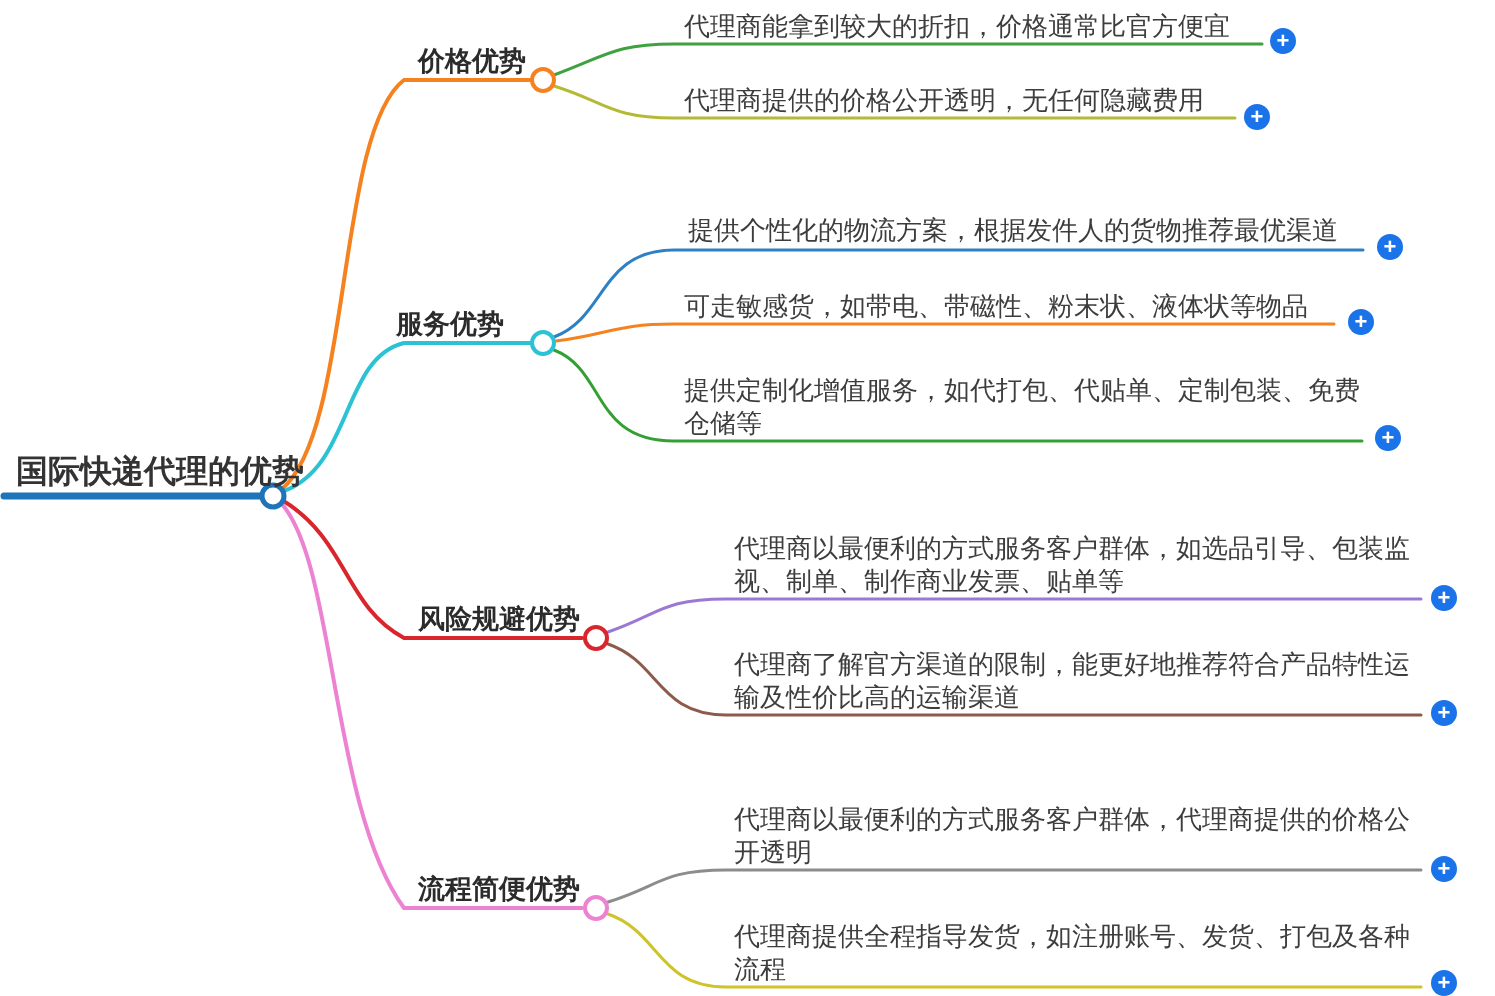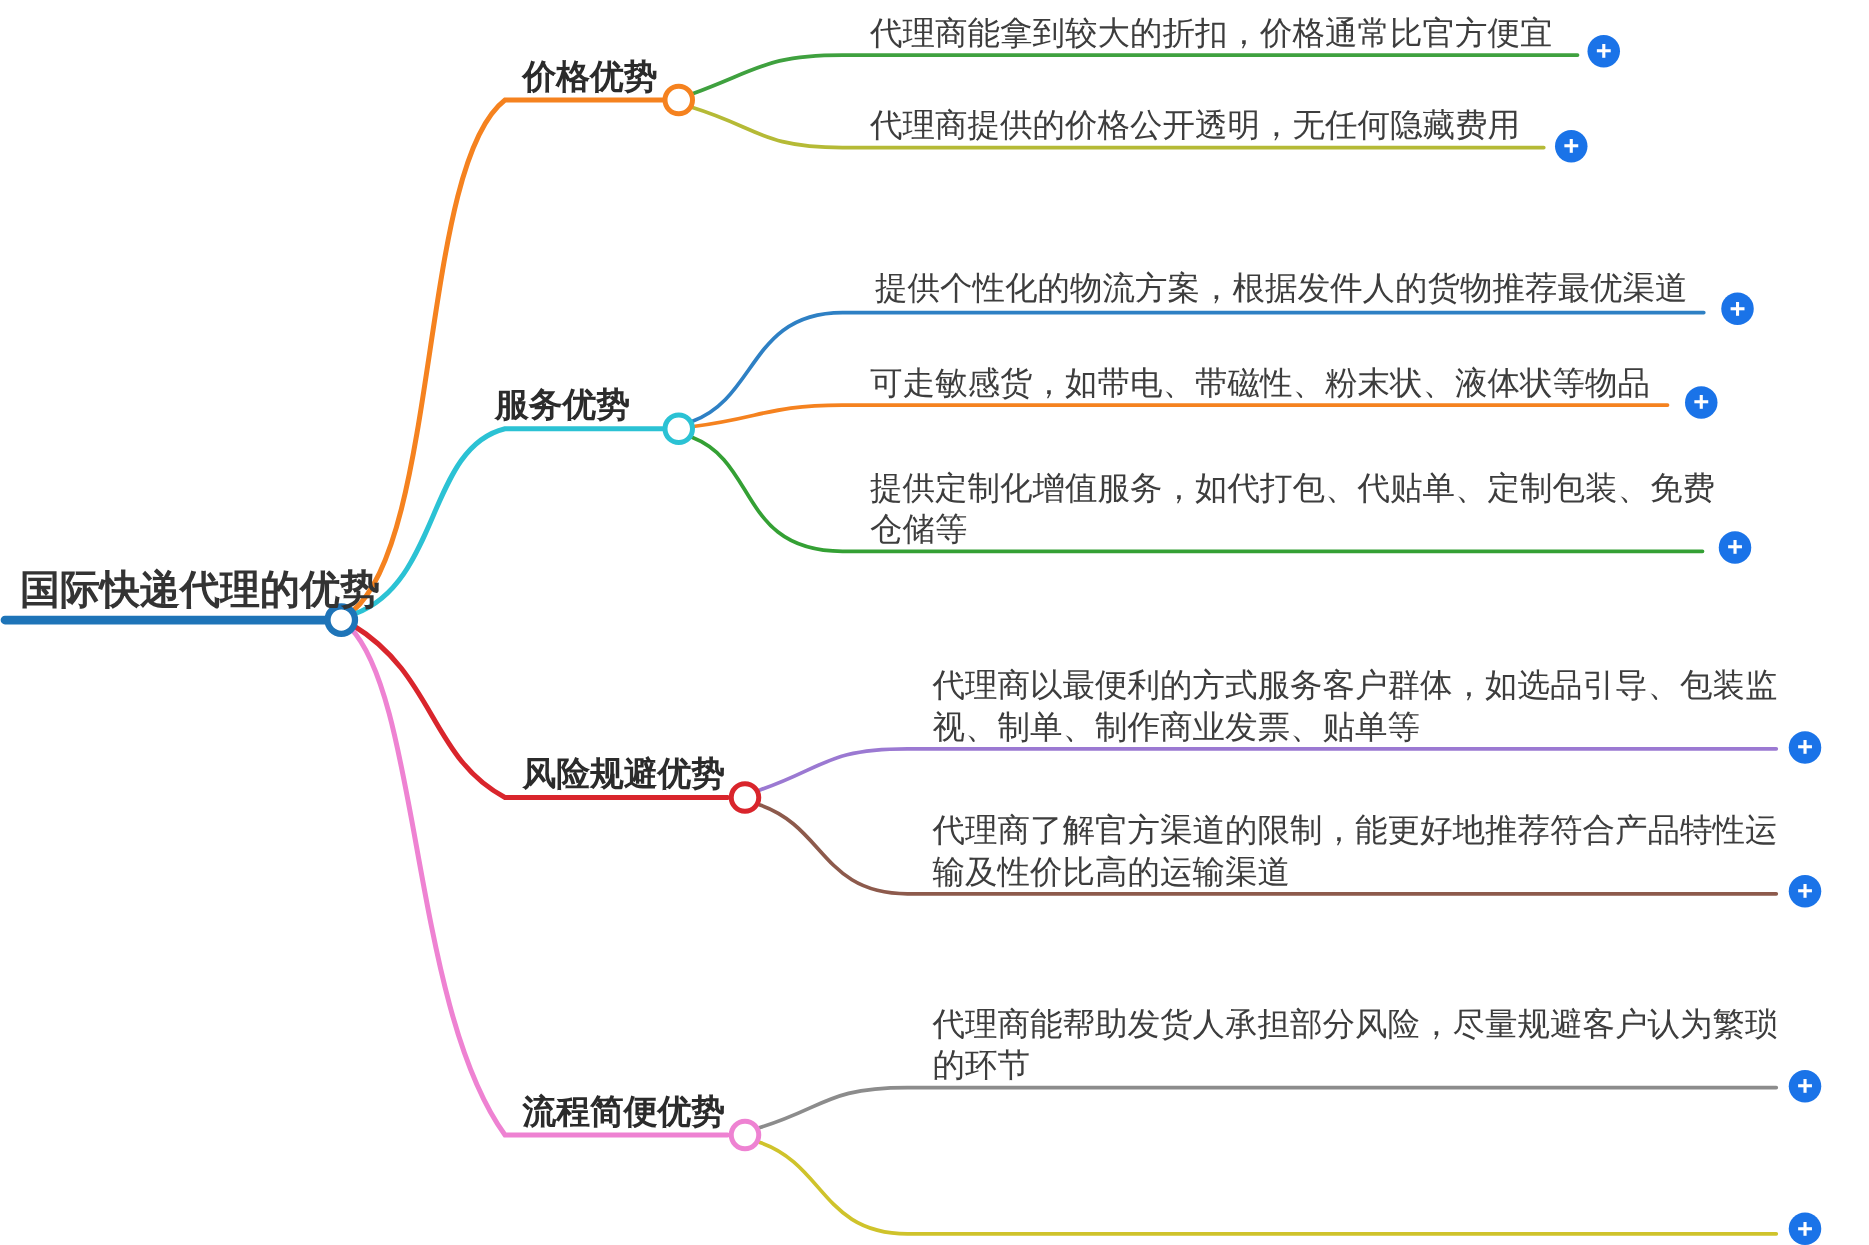--- a/index.html
+++ b/index.html
@@ -16,21 +16,21 @@
     color:#2e2e2e;
     white-space:nowrap;
   }
   .central{
     font-size:32px;font-weight:bold;line-height:38px;color:#333333;
   }
   .branch-label{
     font-size:27px;font-weight:bold;line-height:34px;color:#2b2b2b;
   }
   .leaf{
-    font-size:26px;line-height:33px;color:#3d3d3d;margin-left:12px;
+    font-size:26px;line-height:33px;color:#3d3d3d;
   }
   .leaf.wrap{white-space:normal;}
   .plus{
     position:absolute;
     width:26px;height:26px;border-radius:50%;
     background:#1a73e8;color:#ffffff;
     display:flex;align-items:center;justify-content:center;
     font-size:22px;font-weight:bold;line-height:26px;
     cursor:pointer;user-select:none;
   }
@@ -79,21 +79,22 @@
   <div class="topic leaf" style="left:684px;top:10px;">代理商能拿到较大的折扣，价格通常比官方便宜</div>
   <div class="topic leaf" style="left:684px;top:84px;">代理商提供的价格公开透明，无任何隐藏费用</div>
 
   <div class="topic leaf" style="left:688px;top:216px;font-family:Liberation Mono, monospace;">提供个性化的物流方案，根据发件人的货物推荐最优渠道</div>
   <div class="topic leaf" style="left:684px;top:290px;">可走敏感货，如带电、带磁性、粉末状、液体状等物品</div>
   <div class="topic leaf wrap" style="left:684px;top:374px;width:678px;">提供定制化增值服务，如代打包、代贴单、定制包装、免费仓储等</div>
 
   <div class="topic leaf wrap" style="left:734px;top:532px;width:690px;">代理商以最便利的方式服务客户群体，如选品引导、包装监视、制单、制作商业发票、贴单等</div>
   <div class="topic leaf wrap" style="left:734px;top:648px;width:690px;">代理商了解官方渠道的限制，能更好地推荐符合产品特性运输及性价比高的运输渠道</div>
 
-  <div class="topic leaf wrap" style="left:734px;top:803px;width:690px;">代理商能帮助发货人承担部分风险，尽量规避客户认为繁琐的环节</div>
+  <div class="topic leaf wrap" style="left:734px;top:803px;width:690px;">代理商以最便利的方式服务客户群体，代理商提供的价格公开透明</div>
+  <div class="topic leaf wrap" style="left:734px;top:920px;width:690px;">代理商提供全程指导发货，如注册账号、发货、打包及各种流程</div>
 
   <div class="plus" style="left:1270px;top:28px;">
       <span>+</span>
     </div>
   <div class="plus" style="left:1244px;top:104px;">
       <span>+</span>
     </div>
   <div class="plus" style="left:1377px;top:234px;">
       <span>+</span>
     </div>

